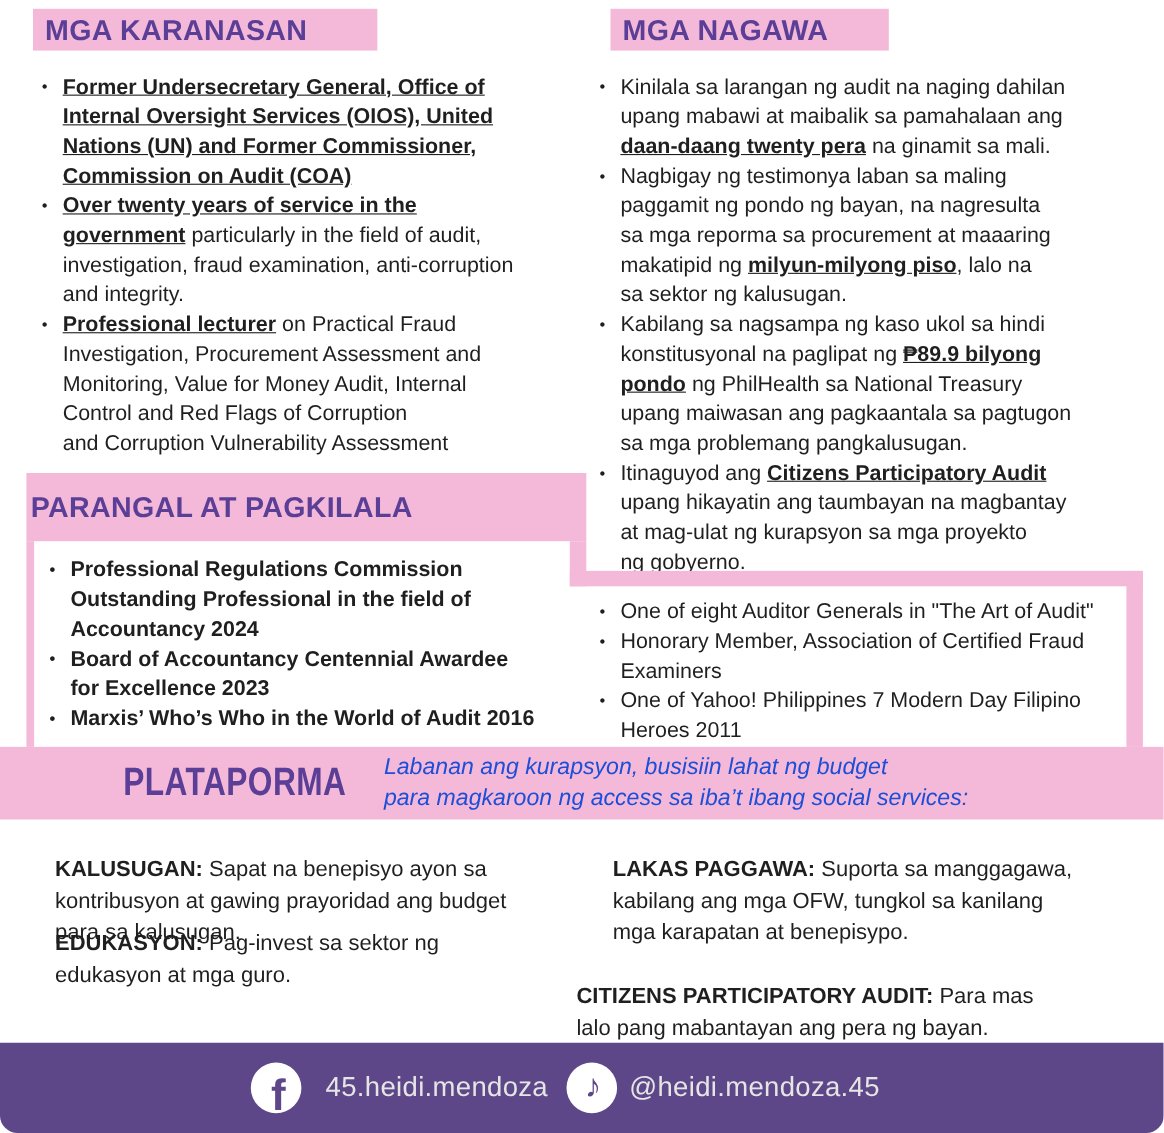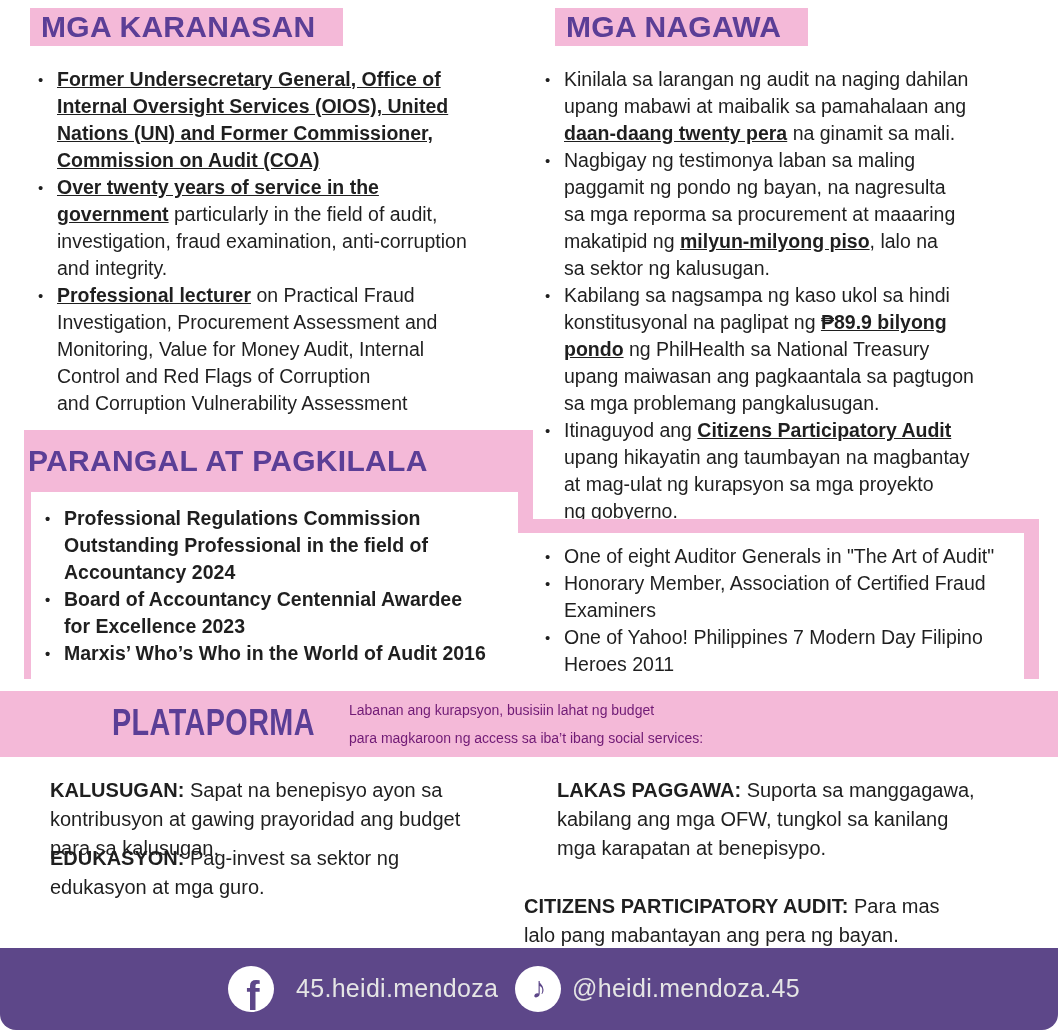--- a/index.html
+++ b/index.html
@@ -2,48 +2,48 @@
 <html><head>
 <meta charset="utf-8">
 <style>
   html,body{margin:0;padding:0;background:#ffffff;}
   .page{
     position:relative;width:1058px;height:1030px;background:#ffffff;
     font-family:"Liberation Sans",sans-serif;color:#1f1f1f;overflow:hidden;
   }
   .band{position:absolute;background:#f4b9d8;}
   .band-title{
-    color:#5b3e96;font-weight:800;font-size:30px;letter-spacing:.3px;
+    color:#5b3e96;font-weight:800;font-size:26px;letter-spacing:.3px;
     line-height:38px;padding-left:11px;white-space:nowrap;
   }
   
   .list{position:absolute;list-style:none;margin:0;padding:0;font-size:19.5px;line-height:27px;}
   .list li{position:relative;padding-left:21px;white-space:pre-line;}
   .list li::before{content:"\2022";position:absolute;left:2px;top:0;font-size:15px;line-height:27px;color:#1f1f1f;}
   .b{font-weight:700;text-decoration:underline;}
   .karanasan-list{left:36px;top:66px;width:486px;}
   .nagawa-list{left:543px;top:66px;width:476px;}
   .parangal-list{left:43px;top:505px;width:476px;font-weight:bold;}
   .recog-list{left:543px;top:543px;width:494px;}
   
   .parangal-band{left:24px;top:430px;width:509px;height:62px;}
   .parangal-band .band-title{line-height:62px;padding-left:4px;}
   .strip{position:absolute;background:#f4b9d8;}
   .parangal-left-strip{left:24px;top:492px;width:7px;height:187px;}
   .frame-leg{left:518px;top:492px;width:15px;height:41px;}
   .frame-top{left:518px;top:519px;width:521px;height:14px;}
   .frame-right{left:1024px;top:519px;width:15px;height:160px;}
   
-  .plat-band{left:0;top:679px;width:1058px;height:66px;margin-top:12px;}
+  .plat-band{left:0;top:679px;width:1058px;height:66px;}
   .plat-title{
     position:absolute;left:112px;top:11px;margin:0;
     font-size:36px;font-weight:800;color:#5b3e96;letter-spacing:.5px;
     transform:scaleX(.8);transform-origin:left center;white-space:nowrap;
   }
-  .tagline{position:absolute;left:349px;top:5px;color:#701a75;font-size:14px;line-height:28px;}
+  .tagline{position:absolute;left:349px;top:5px;font-style:italic;color:#1d4ed8;font-size:21px;line-height:28px;}
   
   .plat-item{position:absolute;font-size:20px;line-height:29px;white-space:pre-line;}
   .plat-item strong{font-weight:700;}
   .pi-kalusugan{left:50px;top:756px;width:460px;}
   .pi-edukasyon{left:50px;top:824px;width:460px;}
   .pi-lakas{left:557px;top:756px;width:472px;}
   .pi-cpa{left:524px;top:872px;width:472px;}
   
   .footer{position:absolute;left:0;top:948px;width:1058px;height:82px;background:#5d4789;border-radius:0 0 16px 16px;}
   .icon-circle{

